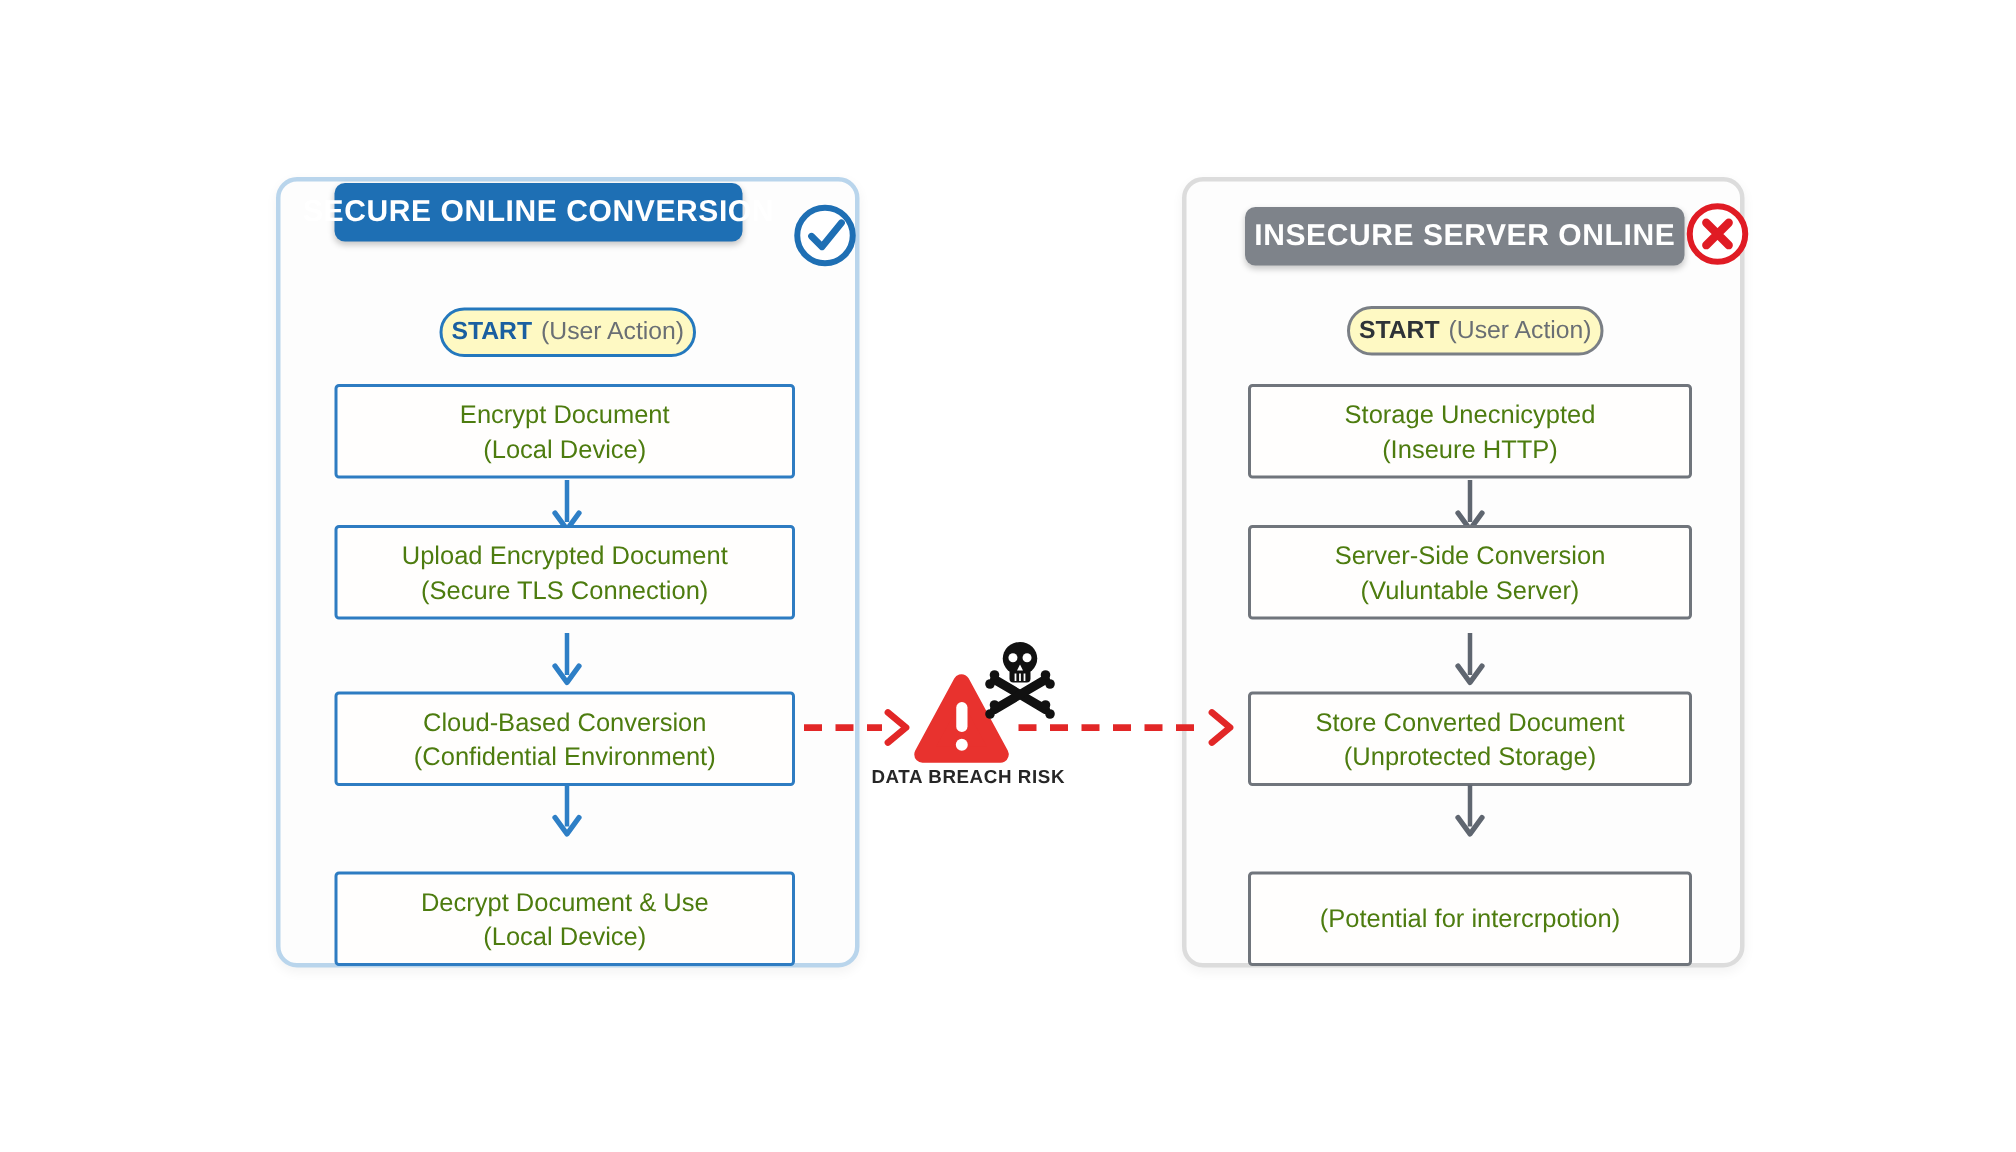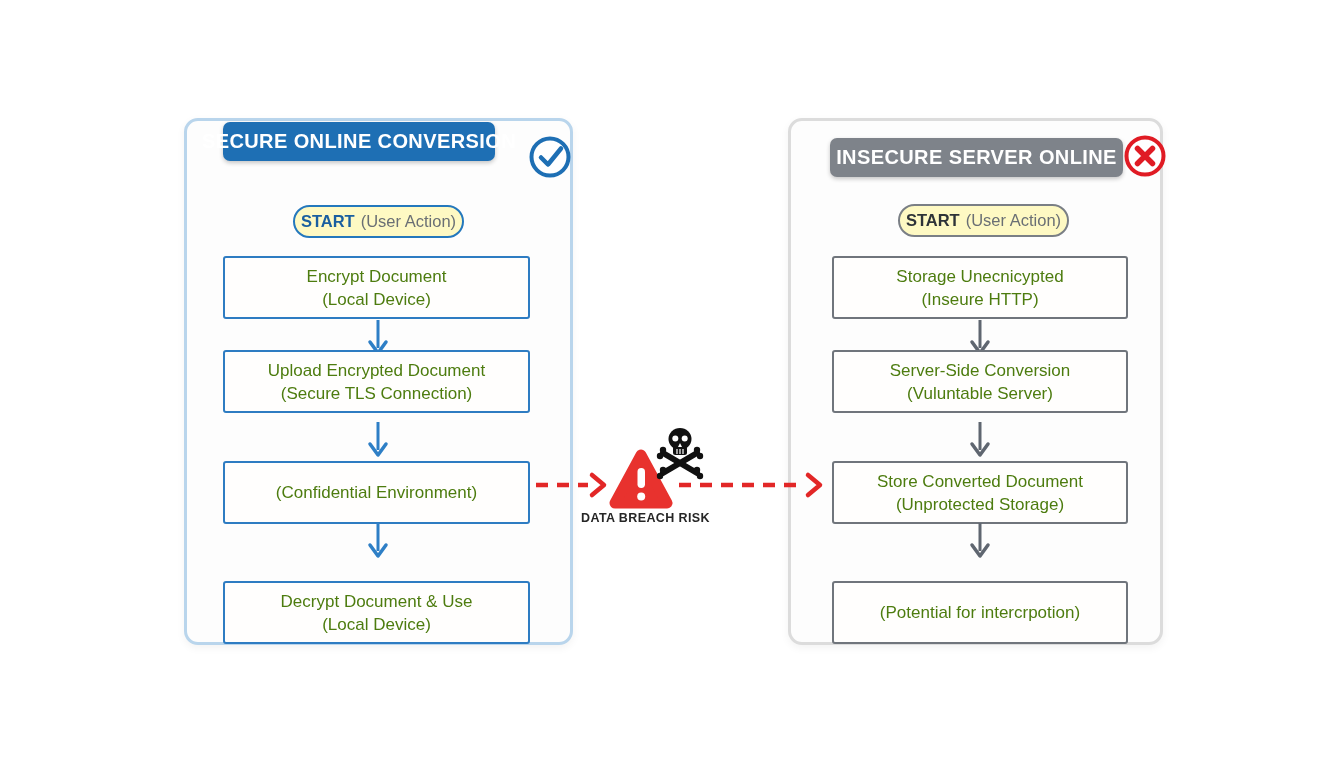--- a/index.html
+++ b/index.html
@@ -93,20 +93,21 @@
     <div class="step-box step-2">
       <div>Upload Encrypted Document</div>
       <div>(Secure TLS Connection)</div>
     </div>
     <svg class="flow-arrow arrow-2" viewBox="0 0 26 38">
       <path d="M13 0 V28" stroke="#2e7fc6" stroke-width="3"></path>
       <path d="M5 22 L13 33 L21 22" fill="none" stroke="#2e7fc6" stroke-width="3.5" stroke-linecap="round" stroke-linejoin="round"></path>
     </svg>
 
     <div class="step-box step-3">
+      <div>Cloud-Based Conversion</div>
       <div>(Confidential Environment)</div>
     </div>
     <svg class="flow-arrow arrow-3" viewBox="0 0 26 38">
       <path d="M13 0 V28" stroke="#2e7fc6" stroke-width="3"></path>
       <path d="M5 22 L13 33 L21 22" fill="none" stroke="#2e7fc6" stroke-width="3.5" stroke-linecap="round" stroke-linejoin="round"></path>
     </svg>
 
     <div class="step-box step-4">
       <div>Decrypt Document &amp; Use</div>
       <div>(Local Device)</div>

